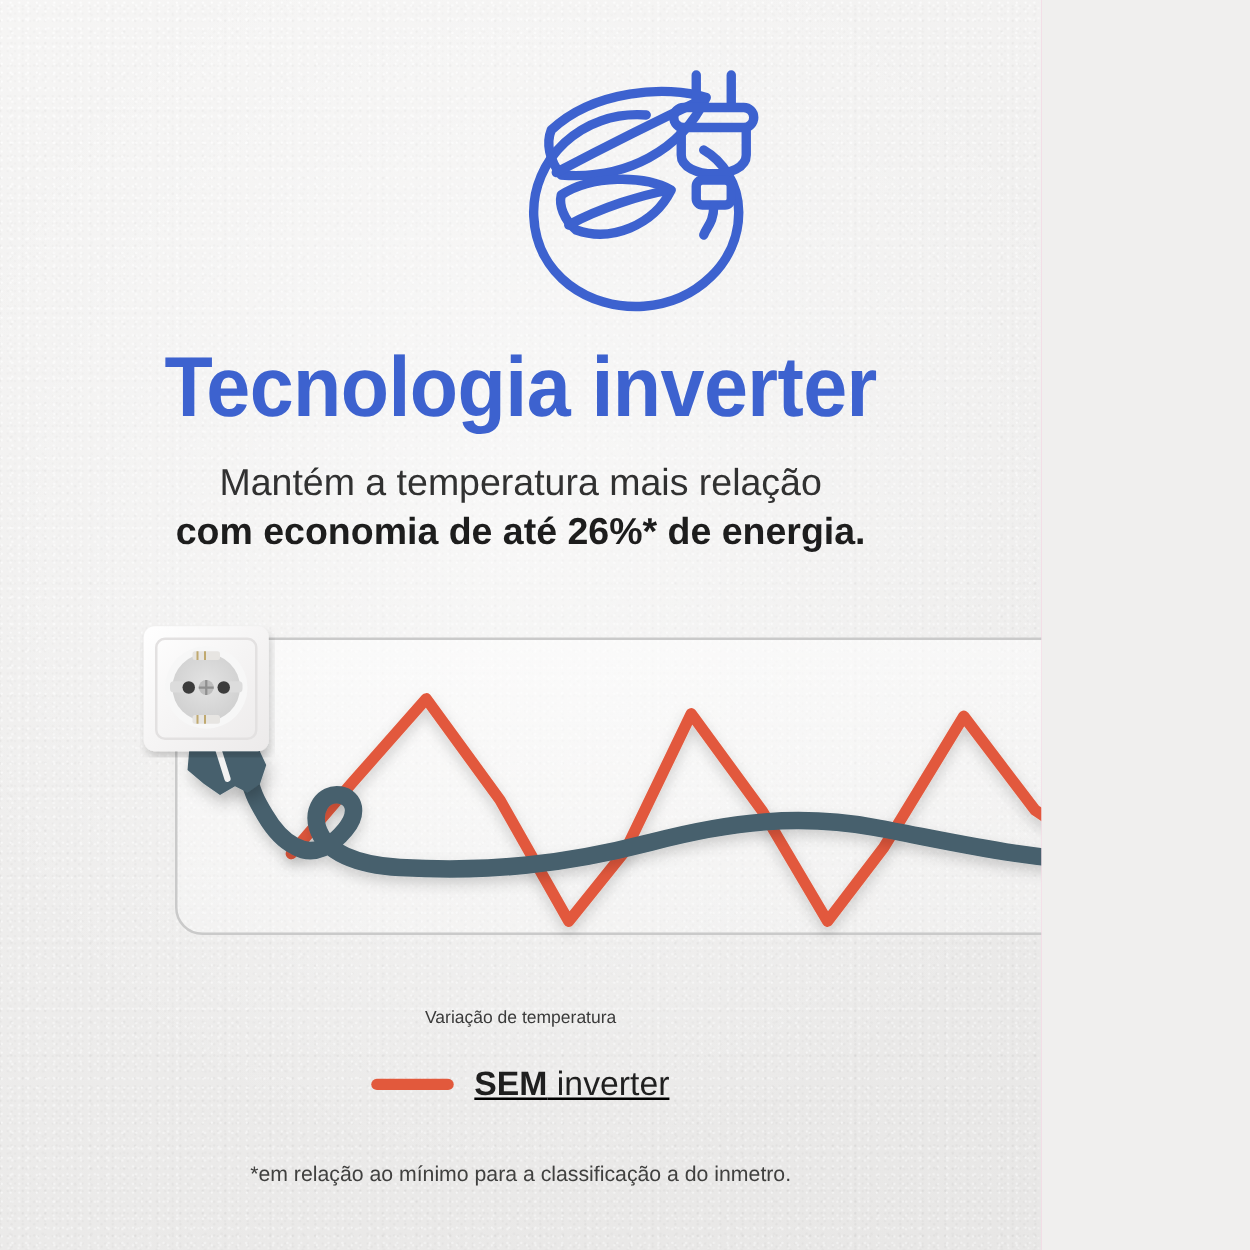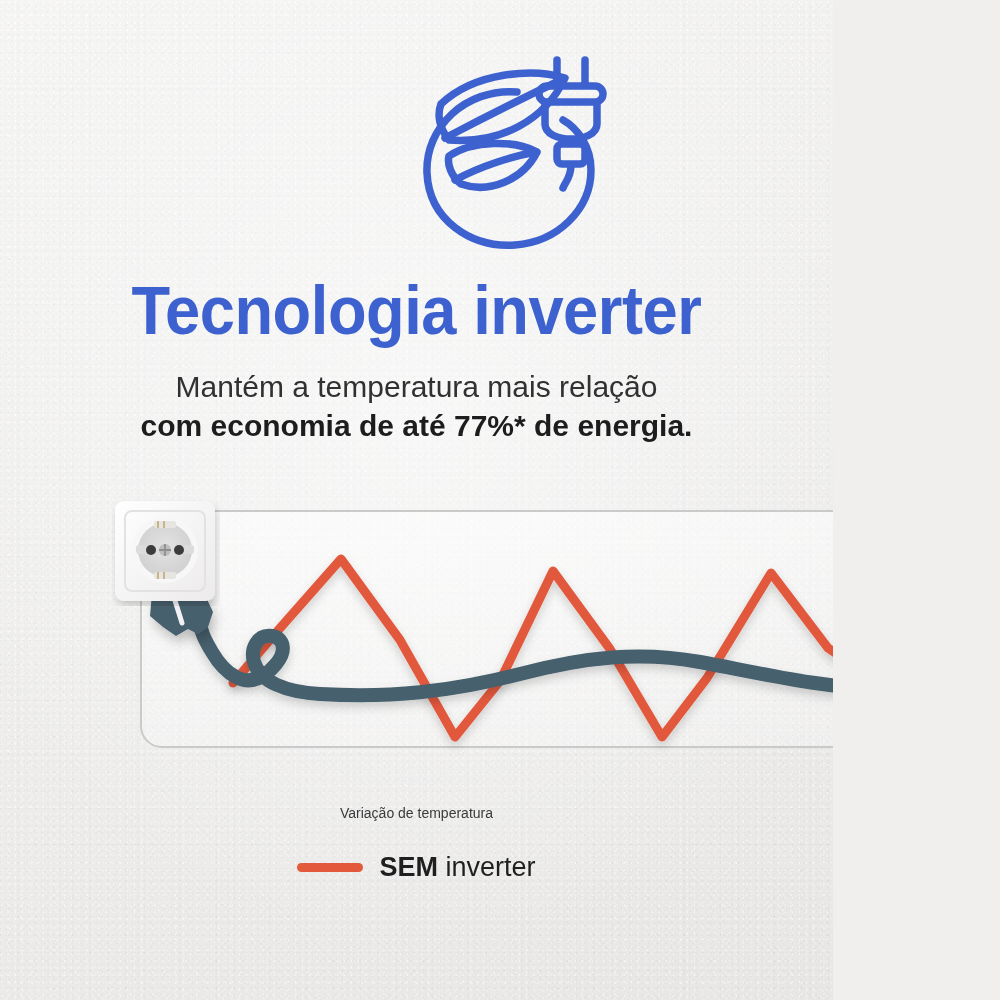--- a/index.html
+++ b/index.html
@@ -137,20 +137,21 @@
   }
   .legend-row {
     position: absolute;
     left: 0;
     right: 0;
     top: 852px;
     display: flex;
     justify-content: center;
     align-items: center;
     gap: 42px;
+    text-decoration: underline;
   }
   .legend-item {
     display: flex;
     align-items: center;
     gap: 16px;
   }
   .legend-swatch {
     display: inline-block;
     width: 66px;
     height: 9px;
@@ -221,21 +222,21 @@
 
         <path d="M166 117 C 166 130, 160 134, 158 140"></path>
       </g>
     </svg>
   </div>
 
   <div class="title">Tecnologia inverter</div>
 
   <div class="subtitle">
     <span class="line1">Mantém a temperatura mais relação</span>
-    <span class="line2">com economia de até 77%* de energia.</span>
+    <span class="line2">com economia de até 26%* de energia.</span>
   </div>
 
   <div class="chart-box"></div>
 
   <svg class="chart-svg" viewBox="0 0 1000 1000">
     <defs>
       <filter id="softshadow" x="-30%" y="-30%" width="160%" height="180%">
         <feDropShadow dx="0" dy="5" stdDeviation="5" flood-color="#000000" flood-opacity="0.17"></feDropShadow>
       </filter>
       <filter id="plugshadow" x="-40%" y="-40%" width="190%" height="200%">
@@ -337,14 +338,15 @@
 
   <div class="legend-caption">Variação de temperatura</div>
 
   <div class="legend-row">
     <div class="legend-item">
       <span class="legend-swatch" style="background:#e2593c"></span>
       <span class="legend-label"><span class="strong">SEM</span><span class="light"> inverter</span></span>
     </div>
   </div>
 
+  <div class="footnote">*em relação ao mínimo para a classificação a do inmetro.</div>
 
 </div>
 
 </body></html>

